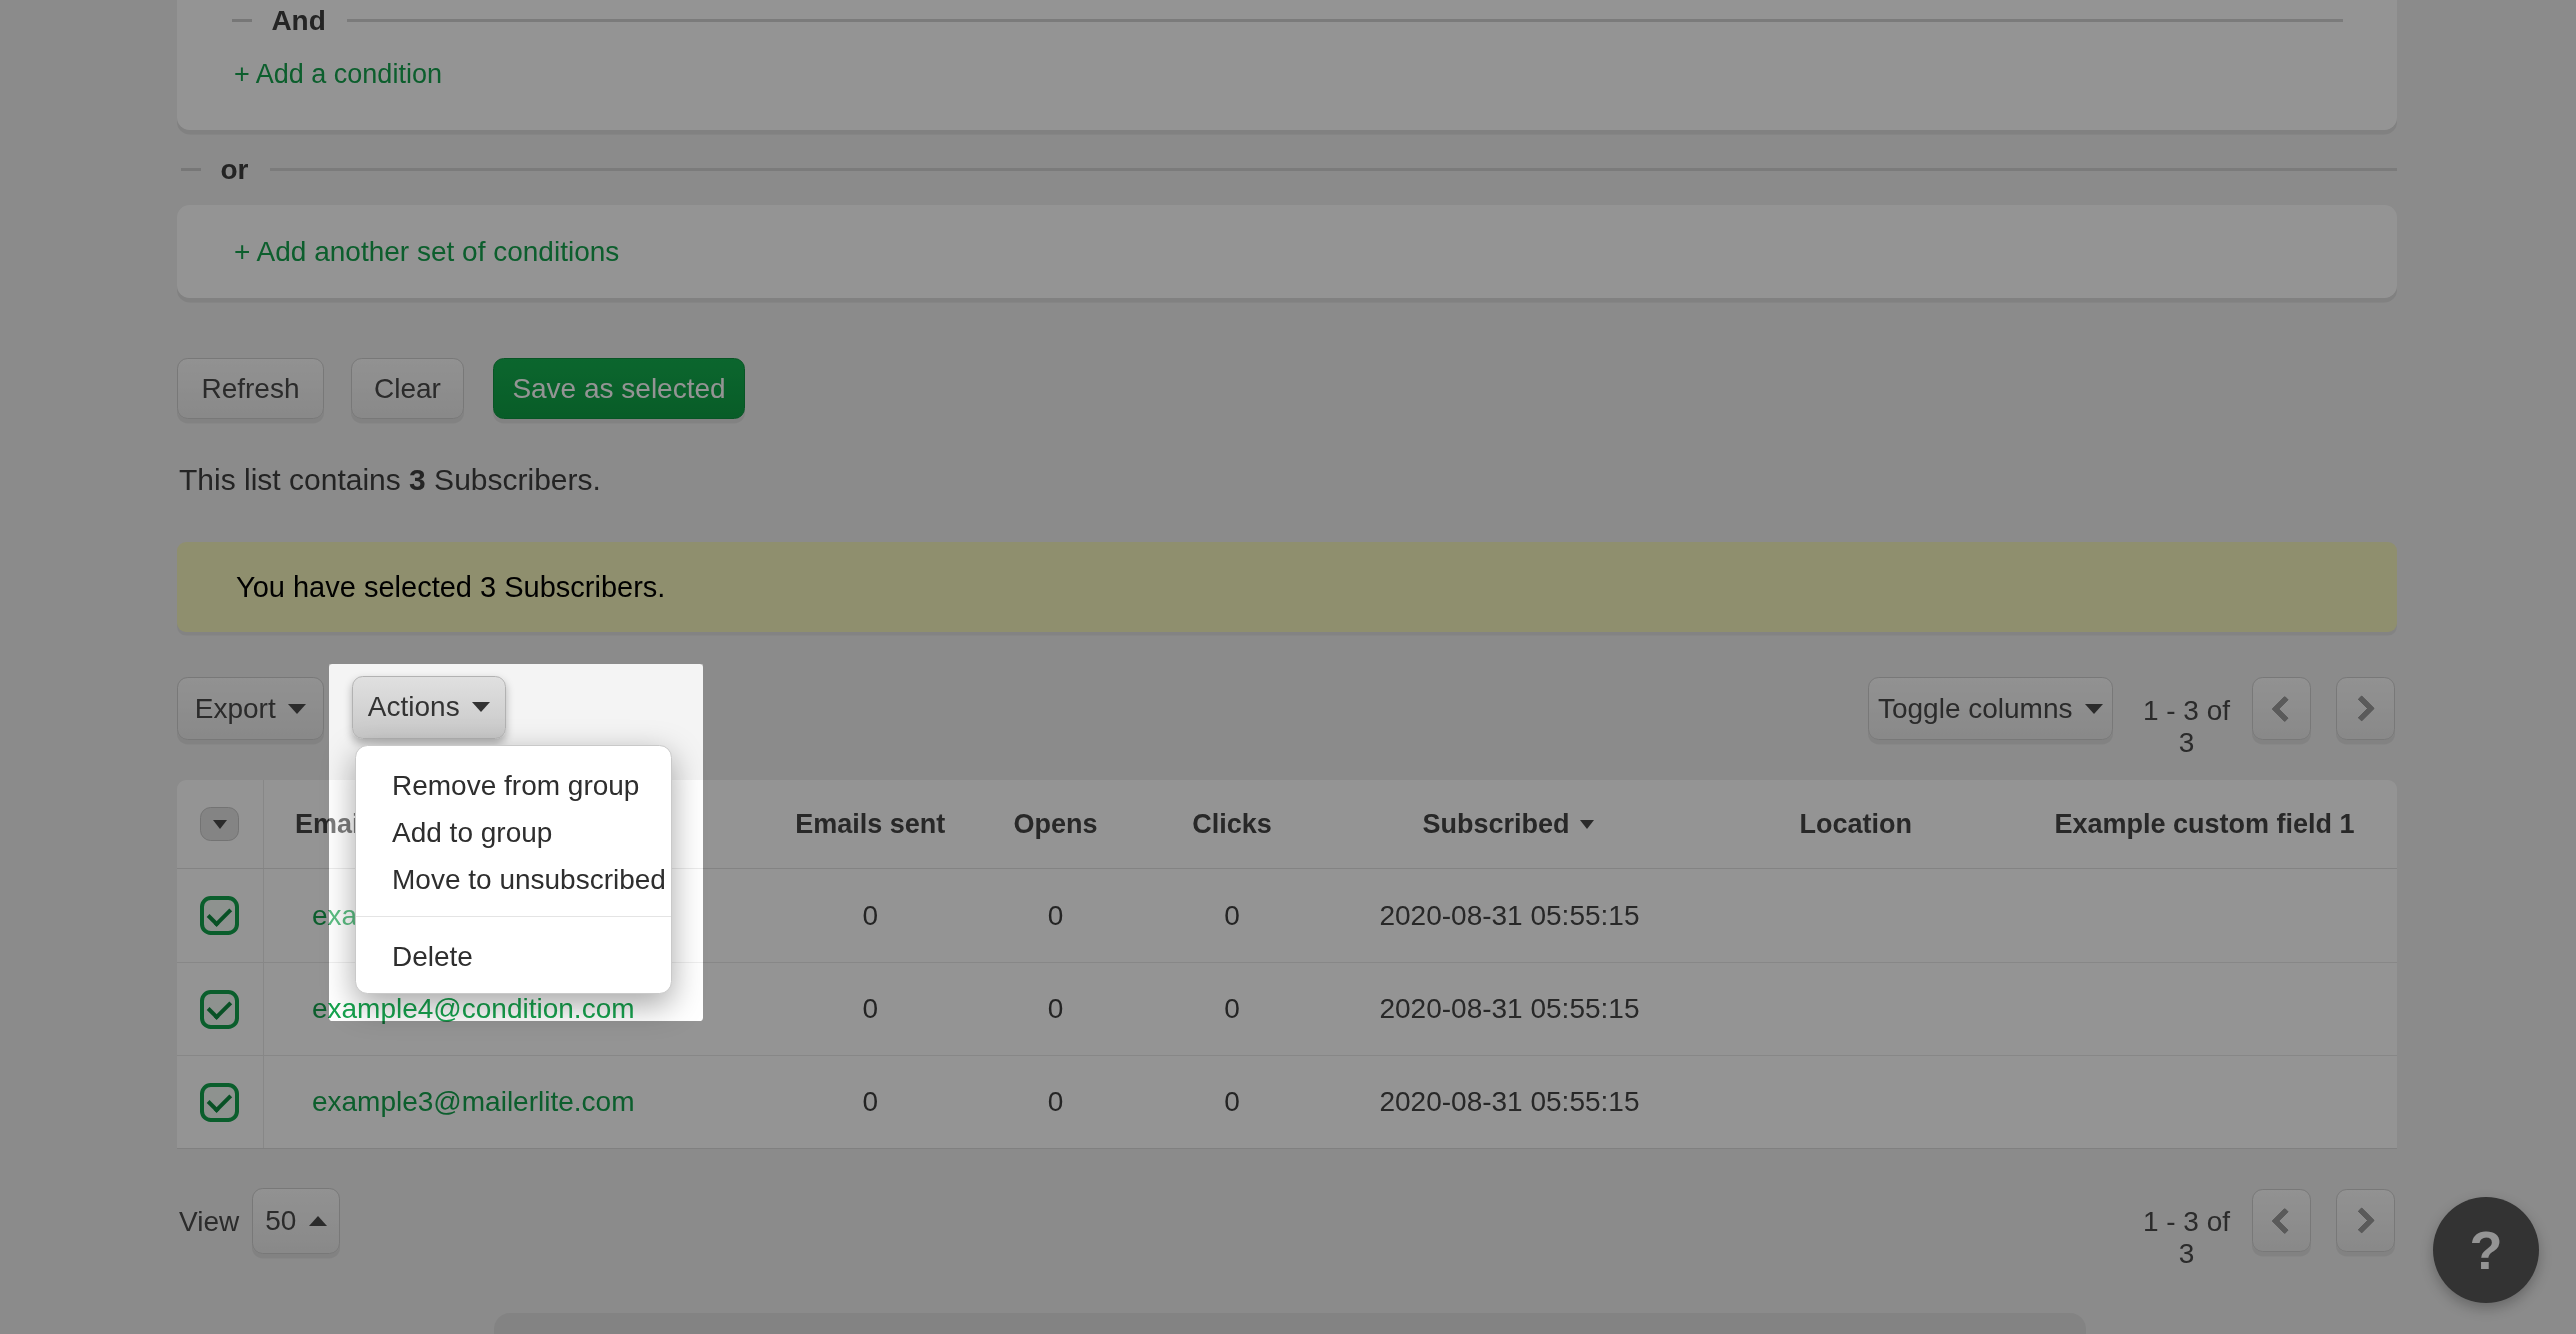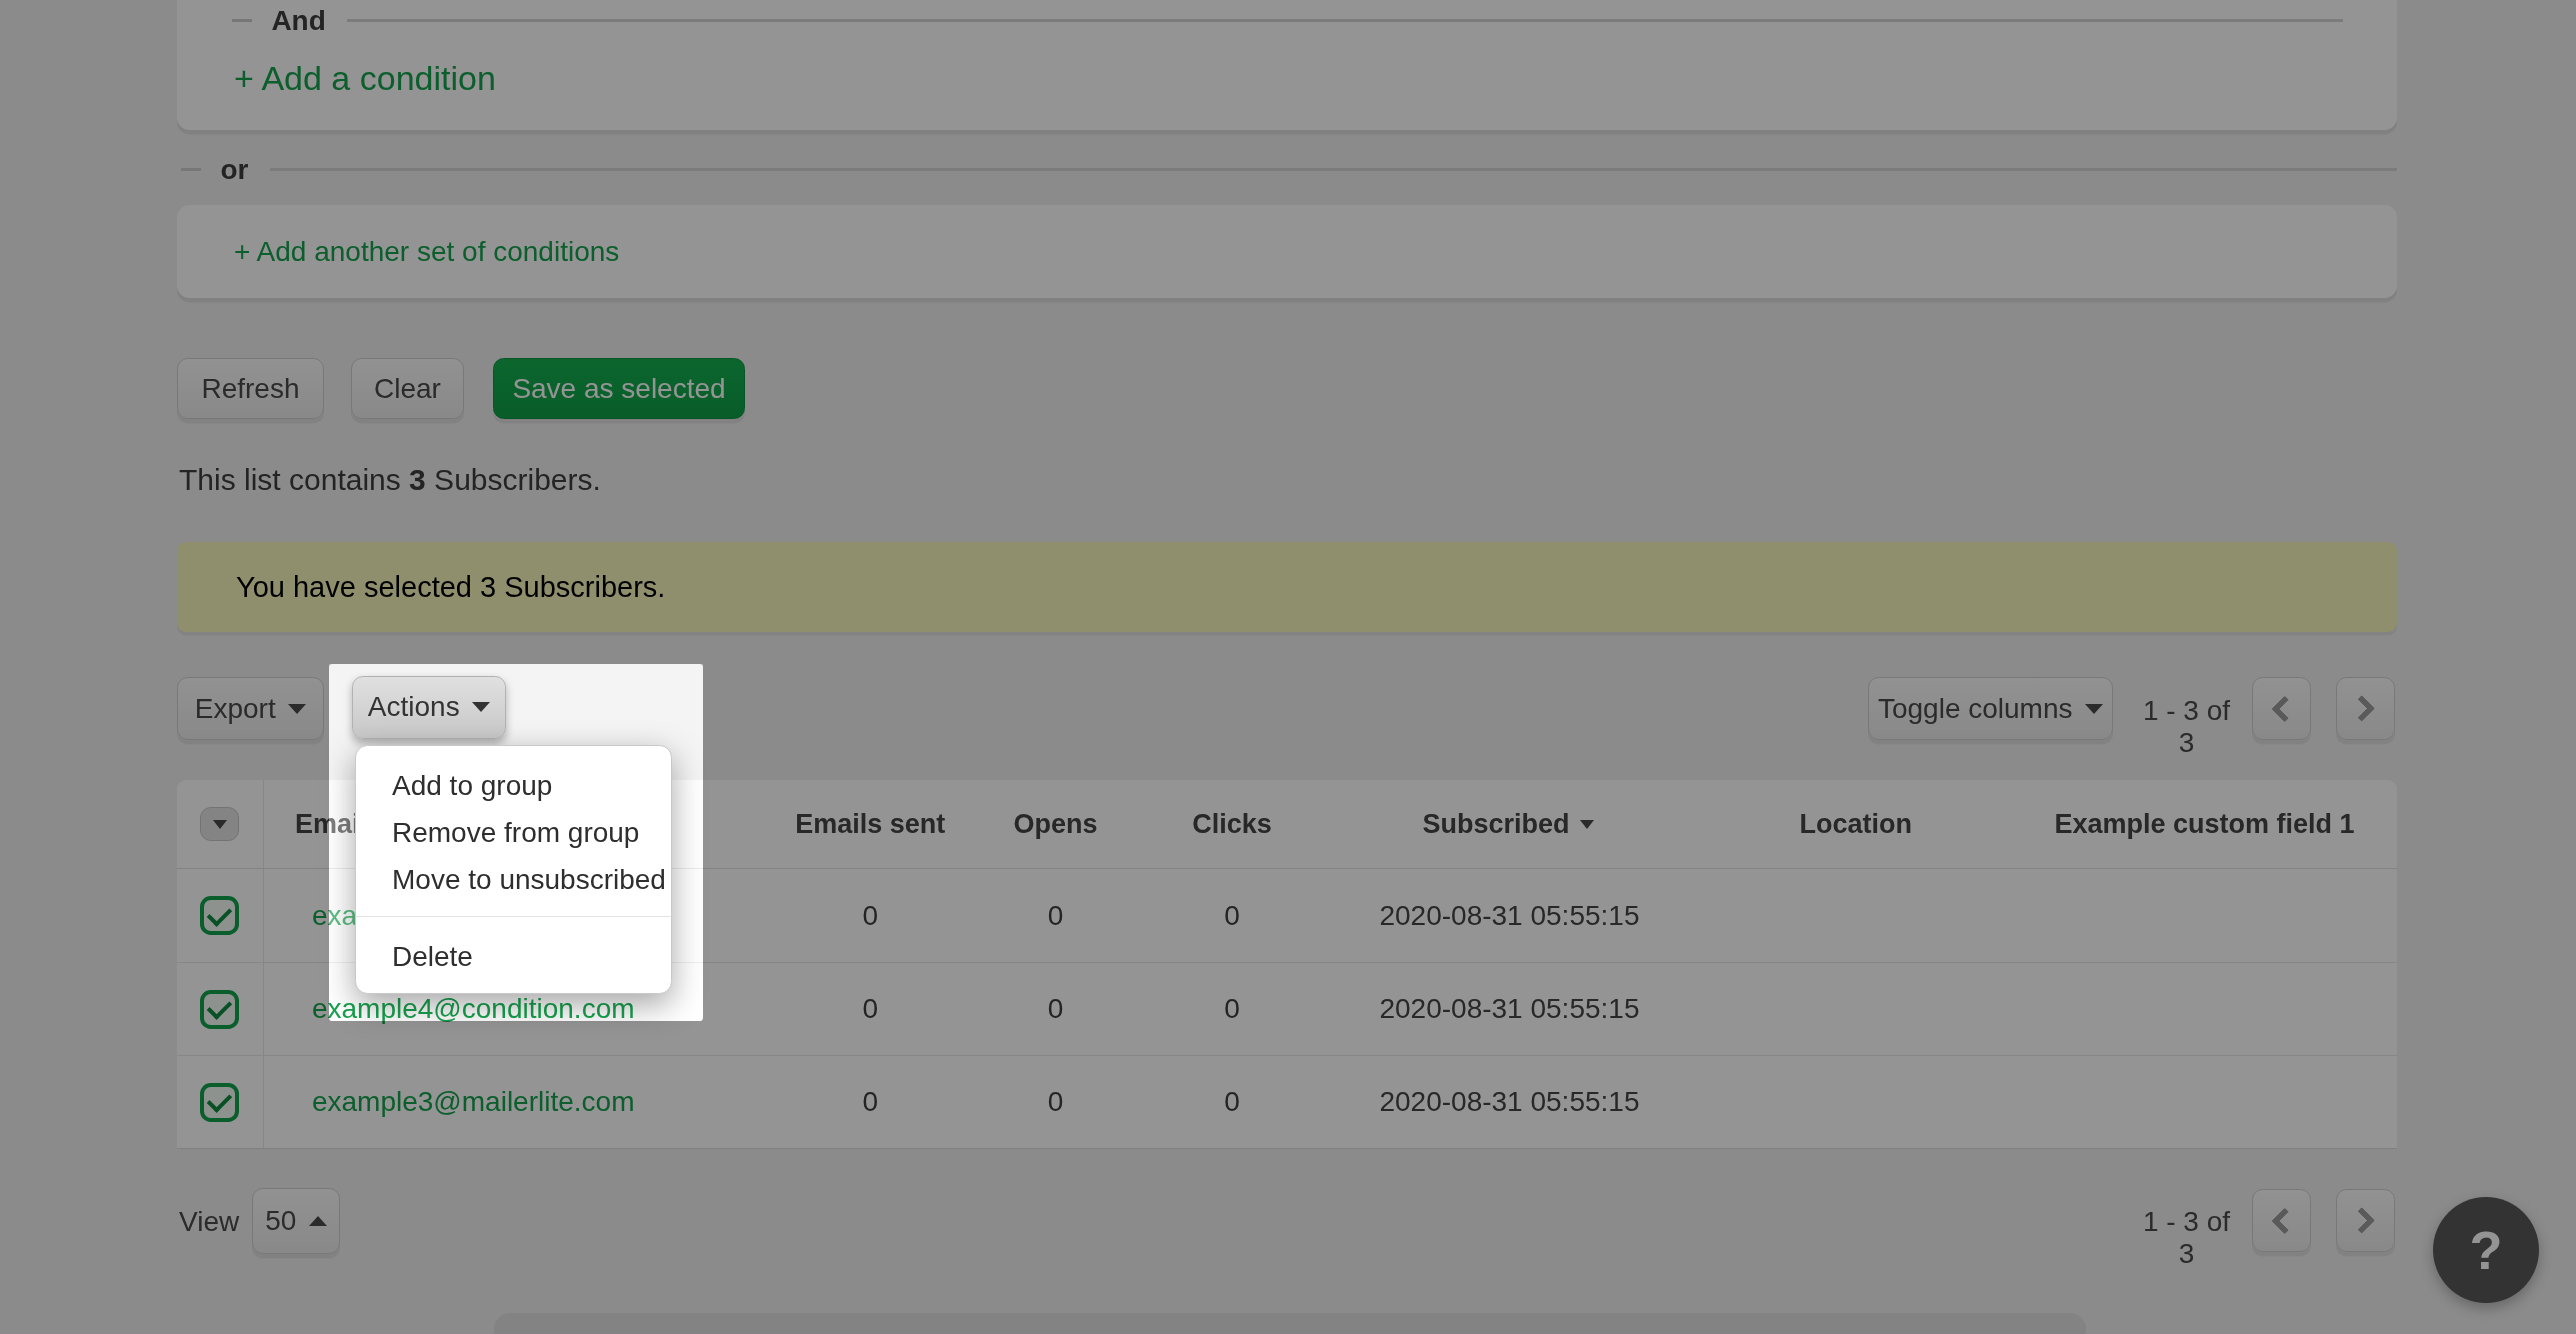--- a/index.html
+++ b/index.html
@@ -10,21 +10,21 @@
   
   .card{position:absolute;left:177px;width:2220px;background:#ffffff;border-radius:12.5px;
         box-shadow:0 4.5px 0 rgba(0,0,0,0.07);}
 
   
   .divider{position:absolute;display:flex;align-items:center;height:27px;}
   .divider .dash{width:19.7px;height:2.7px;background:#cdcdcd;margin-right:19.7px;}
   .divider .dlabel{font-size:28px;font-weight:bold;color:#3f3f3f;margin-right:21.5px;}
   .divider .dline{height:2.7px;background:#d4d4d4;flex:1;}
 
-  .green-link{color:#16a34e;font-size:34px;cursor:pointer;}
+  .green-link{color:#16a34e;font-size:27px;cursor:pointer;}
 
   
   .btn{position:absolute;display:flex;align-items:center;justify-content:center;gap:12.5px;
        background:linear-gradient(#fbfbfb,#ececec);border:1.8px solid #cfcfcf;border-radius:10.7px;
        font-size:28px;color:#4a4a4a;box-shadow:0 4.5px 0 rgba(0,0,0,0.06);box-sizing:border-box;}
   .btn-green{background:linear-gradient(#14b050,#0fa045);border-color:#0e9340;color:#ffffff;}
   .btn-dark{background:linear-gradient(#e0e0e0,#c8c8c8);border-color:#b2b2b2;color:#333333;
             box-shadow:0 4.5px 9px rgba(0,0,0,0.28);}
 
   .caret-down{width:0;height:0;border-left:9px solid transparent;border-right:9px solid transparent;
@@ -240,22 +240,22 @@
 
   <div class="spotlight">
     <div class="spot-wash"></div>
 
     <div class="btn btn-dark spot-actions">
       <span>Actions</span>
       <span class="caret-down" style="border-top-color:#333;"></span>
     </div>
 
     <div class="menu">
+      <div class="menu-item">Remove from group</div>
       <div class="menu-item">Add to group</div>
-      <div class="menu-item">Remove from group</div>
       <div class="menu-item">Move to unsubscribed</div>
       <div class="menu-sep"></div>
       <div class="menu-item">Delete</div>
     </div>
   </div>
 
 </div>
 
 
 </body></html>

